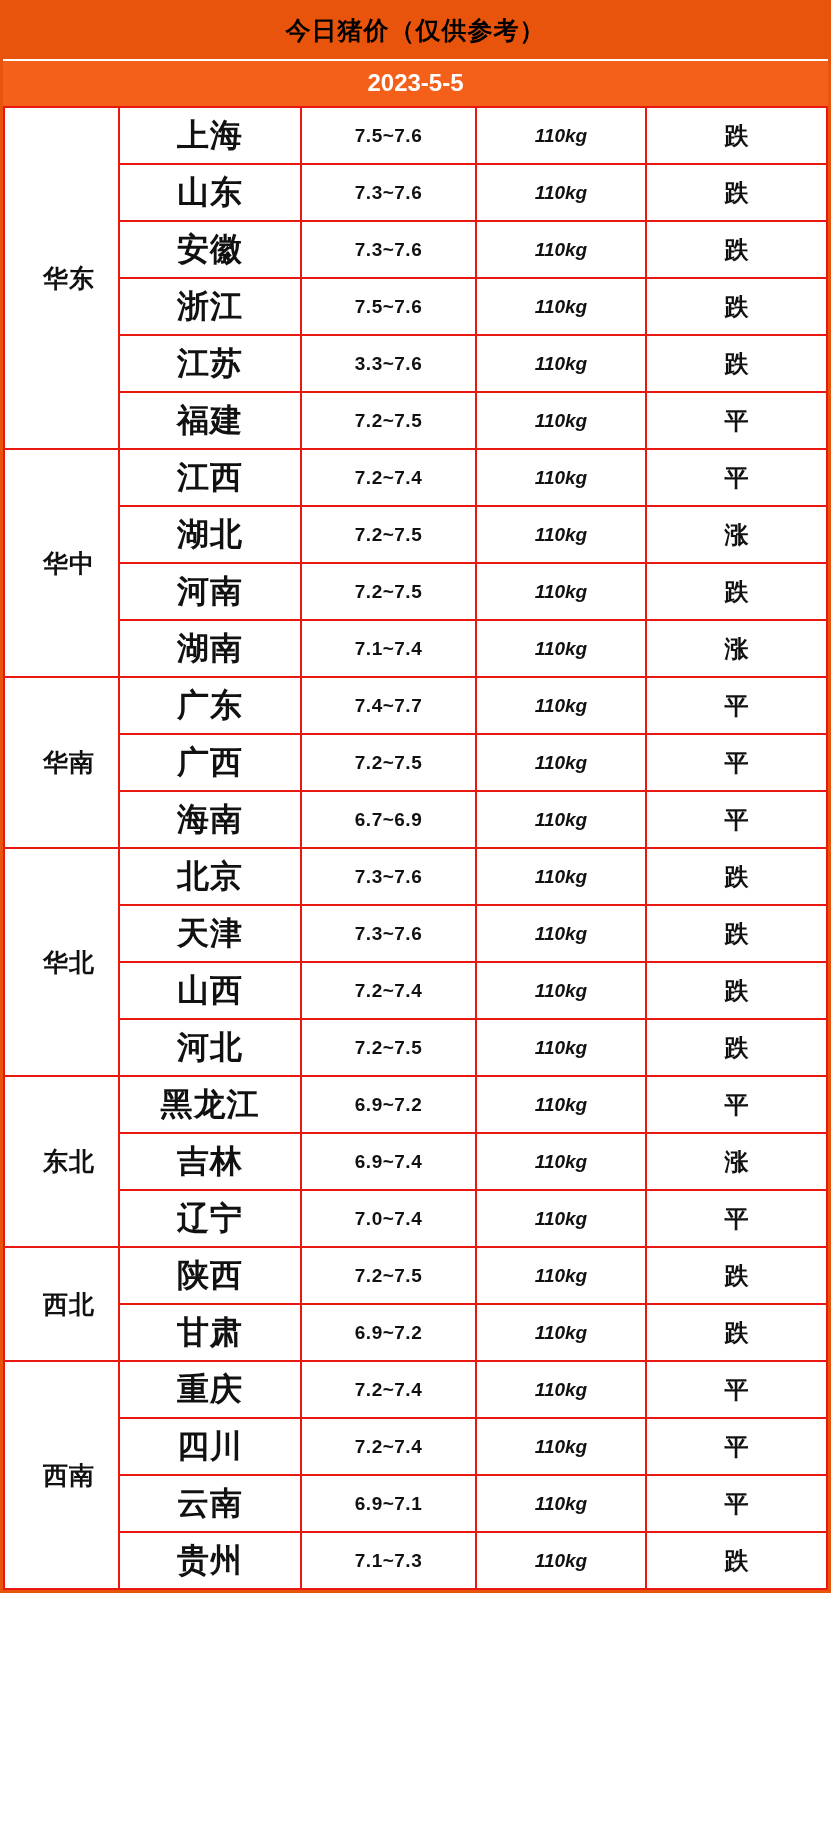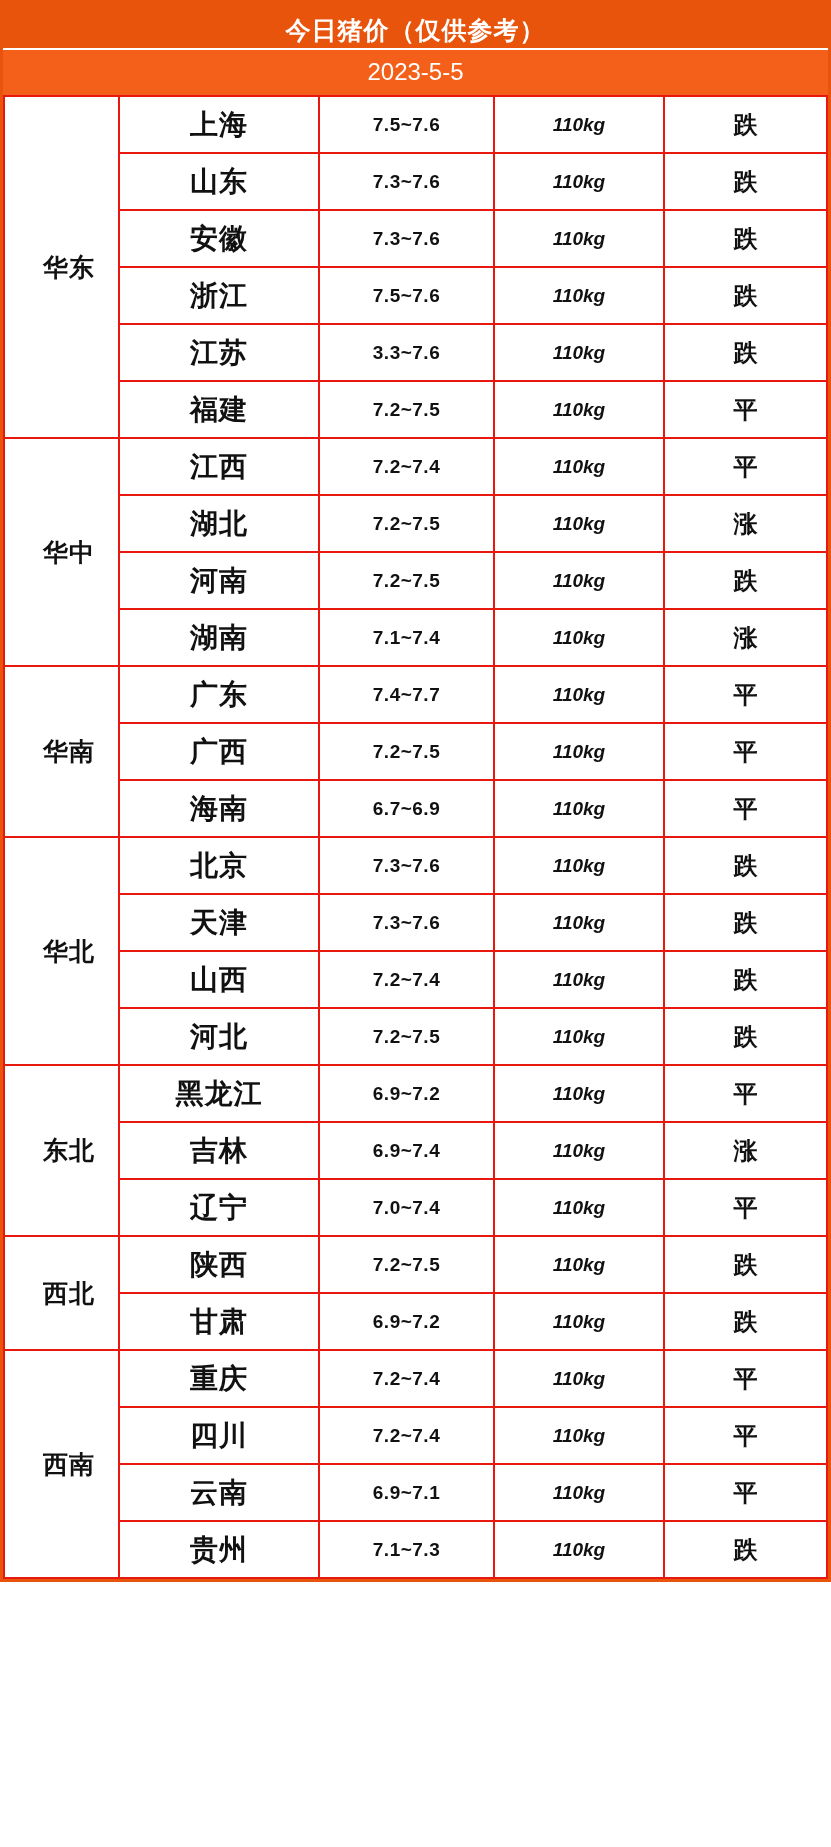--- a/index.html
+++ b/index.html
@@ -12,32 +12,32 @@
     font-family: "Liberation Sans", "DejaVu Sans", sans-serif;
   }
   .sheet {
     width: 831px;
     box-sizing: border-box;
     border: 3px solid #e8540c;
     background: #ffffff;
   }
   .title-bar {
     background: #e8540c;
-    color: #ffffff;
+    color: #000000;
     font-size: 25px;
     font-weight: bold;
     text-align: center;
-    padding: 11px 0 1px 0;
+    padding: 11px 0 12px 0;
     letter-spacing: 1px;
   }
   .date-bar {
     background: #f4601a;
     color: #ffffff;
     font-size: 24px;
-    font-weight: normal;
+    font-weight: bold;
     text-align: center;
     padding: 8px 0 9px 0;
     border-top: 2px solid #ffffff;
   }
   table.price-table {
     border-collapse: collapse;
     width: 100%;
     table-layout: fixed;
   }
   table.price-table td {
@@ -49,22 +49,22 @@
     height: 57px;
     box-sizing: border-box;
   }
   td.region {
     width: 115px;
     font-size: 25px;
     letter-spacing: 1px;
     padding-left: 16px;
   }
   td.province {
-    width: 200px;
-    font-size: 28px;
+    width: 182px;
+    font-size: 32px;
     letter-spacing: 1px;
   }
   td.price {
     width: 175px;
     font-size: 19px;
     letter-spacing: 0.5px;
   }
   td.weight {
     width: 170px;
     font-size: 19px;

